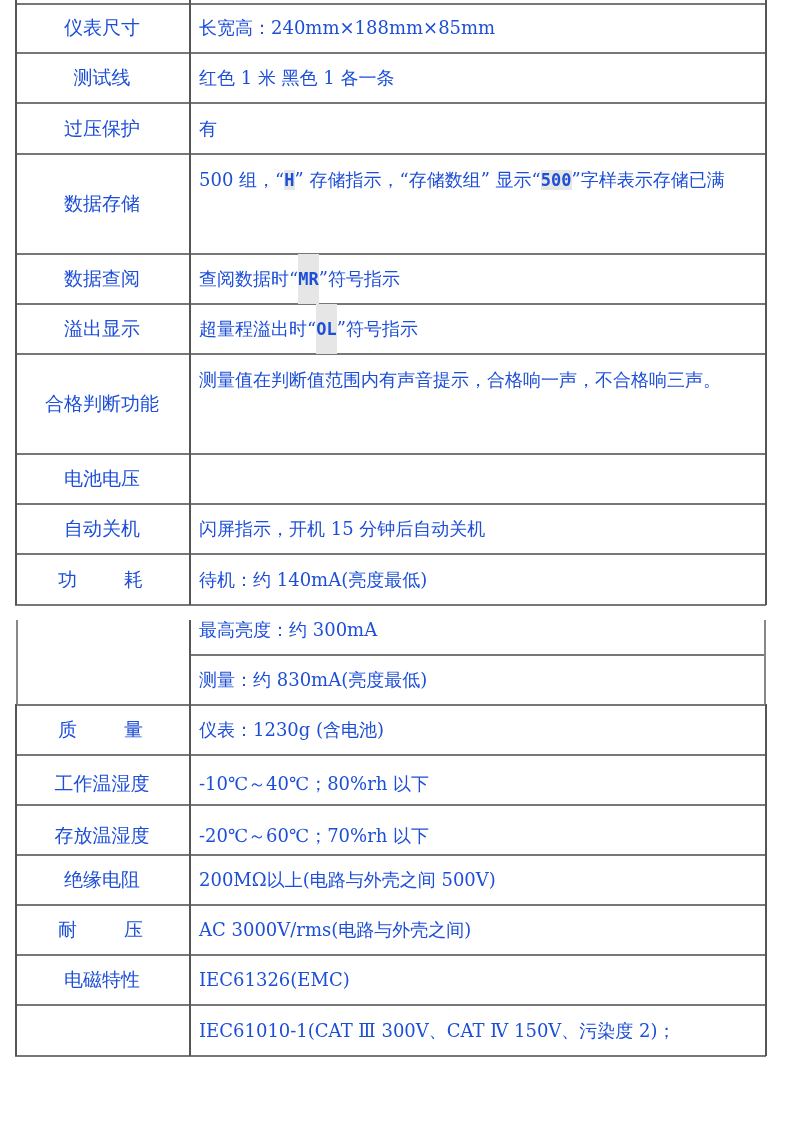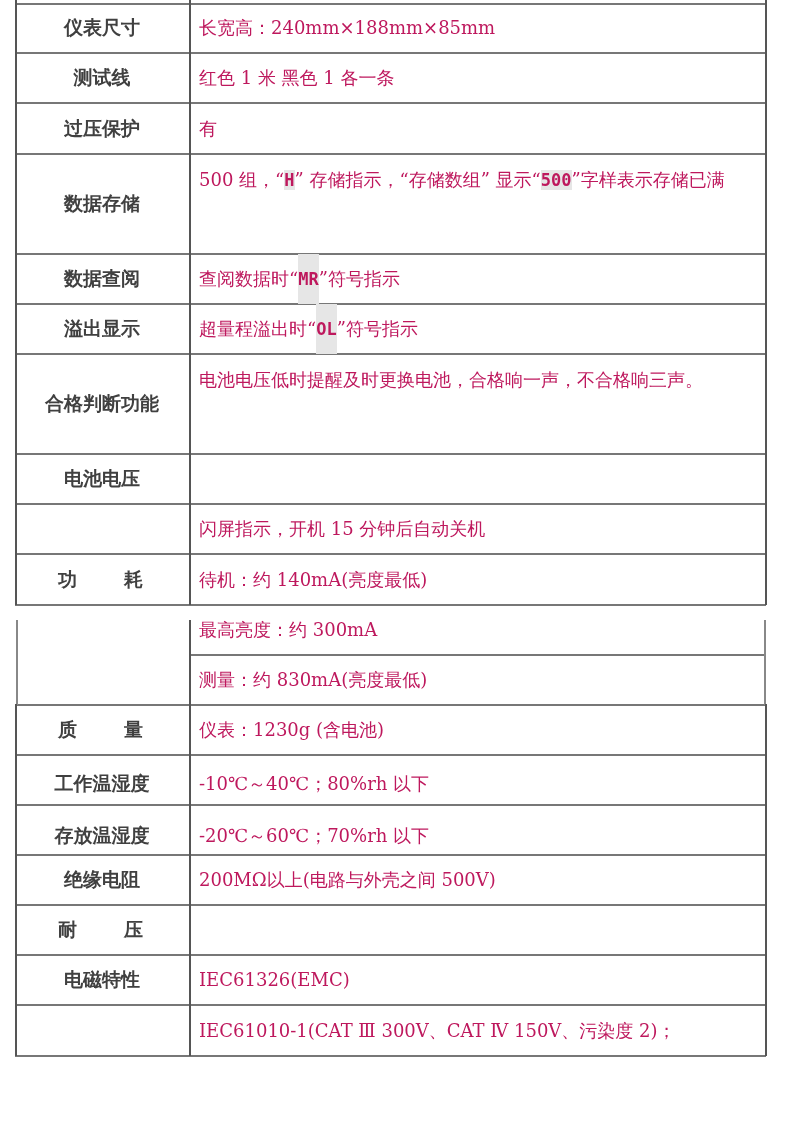--- a/index.html
+++ b/index.html
@@ -2,25 +2,25 @@
 <html><head>
 <meta charset="utf-8">
 <style>
   html, body { margin: 0; padding: 0; background: #ffffff; }
   body { width: 790px; height: 1133px; position: relative; overflow: hidden;
          font-family: "DejaVu Serif", "Liberation Serif", serif; color: #1a1a1a; }
   .tbl { position: absolute; left: 15px; width: 751px; }
   .row { position: absolute; left: 0; width: 751px; box-sizing: border-box; }
   .lab { position: absolute; left: 0; top: 0; width: 174px; height: 100%;
          display: flex; align-items: center; justify-content: center;
-         font-family: "DejaVu Sans", "Liberation Sans", sans-serif; font-weight: bold;
-         font-size: 19px; color: #404040; }
+         font-family: "DejaVu Sans", "Liberation Sans", sans-serif; font-weight: normal;
+         font-size: 19px; color: #1d4ed8; }
   .lab.spread { justify-content: space-between; padding: 0 46px 0 43px; box-sizing: border-box; }
   .val { position: absolute; left: 184px; right: 6px; top: 0; height: 100%;
-         display: flex; align-items: center; font-size: 18px; color: #be185d; line-height: 50px; }
+         display: flex; align-items: center; font-size: 18px; color: #1d4ed8; line-height: 50px; }
   .val.multi { align-items: flex-start; }
   .hl { background: #e6e6e6; font-weight: bold; font-family: "DejaVu Sans Mono","Liberation Mono", monospace; font-size: 17px; }
   .hline { position: absolute; left: 15px; width: 751px; height: 2px; background: #777; }
   .vline { position: absolute; width: 2px; background: #555; }
   .vline.light { background: #888; }
 </style>
 </head>
 <body>
 
 <div class="hline" style="top:3px"></div>
@@ -83,26 +83,27 @@
   <div class="row" style="top:305px;height:48px">
     <div class="lab">溢出显示</div>
     <div class="val">
       <span>超量程溢出时“</span>
         <span class="hl">OL</span>
         <span>”符号指示</span>
     </div>
   </div>
   <div class="row" style="top:355px;height:98px">
     <div class="lab">合格判断功能</div>
-    <div class="val multi">电池电压低时提醒及时更换电池，合格响一声，不合格响三声。</div>
+    <div class="val multi">测量值在判断值范围内有声音提示，合格响一声，不合格响三声。</div>
   </div>
   <div class="row" style="top:455px;height:48px">
     <div class="lab">电池电压</div>
   </div>
   <div class="row" style="top:505px;height:48px">
+    <div class="lab">自动关机</div>
     <div class="val">闪屏指示，开机 15 分钟后自动关机</div>
   </div>
   <div class="row" style="top:555px;height:49px">
     <div class="lab spread">
       <span>功</span>
         <span>耗</span>
     </div>
     <div class="val">待机：约 140mA(亮度最低)</div>
   </div>
   <div class="row" style="top:606px;height:48px">
@@ -128,20 +129,21 @@
   </div>
   <div class="row" style="top:856px;height:48px">
     <div class="lab">绝缘电阻</div>
     <div class="val">200MΩ以上(电路与外壳之间 500V)</div>
   </div>
   <div class="row" style="top:906px;height:48px">
     <div class="lab spread">
       <span>耐</span>
         <span>压</span>
     </div>
+    <div class="val">AC 3000V/rms(电路与外壳之间)</div>
   </div>
   <div class="row" style="top:956px;height:48px">
     <div class="lab">电磁特性</div>
     <div class="val">IEC61326(EMC)</div>
   </div>
   <div class="row" style="top:1006px;height:49px">
     <div class="val">IEC61010-1(CAT Ⅲ 300V、CAT Ⅳ 150V、污染度 2)；</div>
   </div>
 </div>
 

